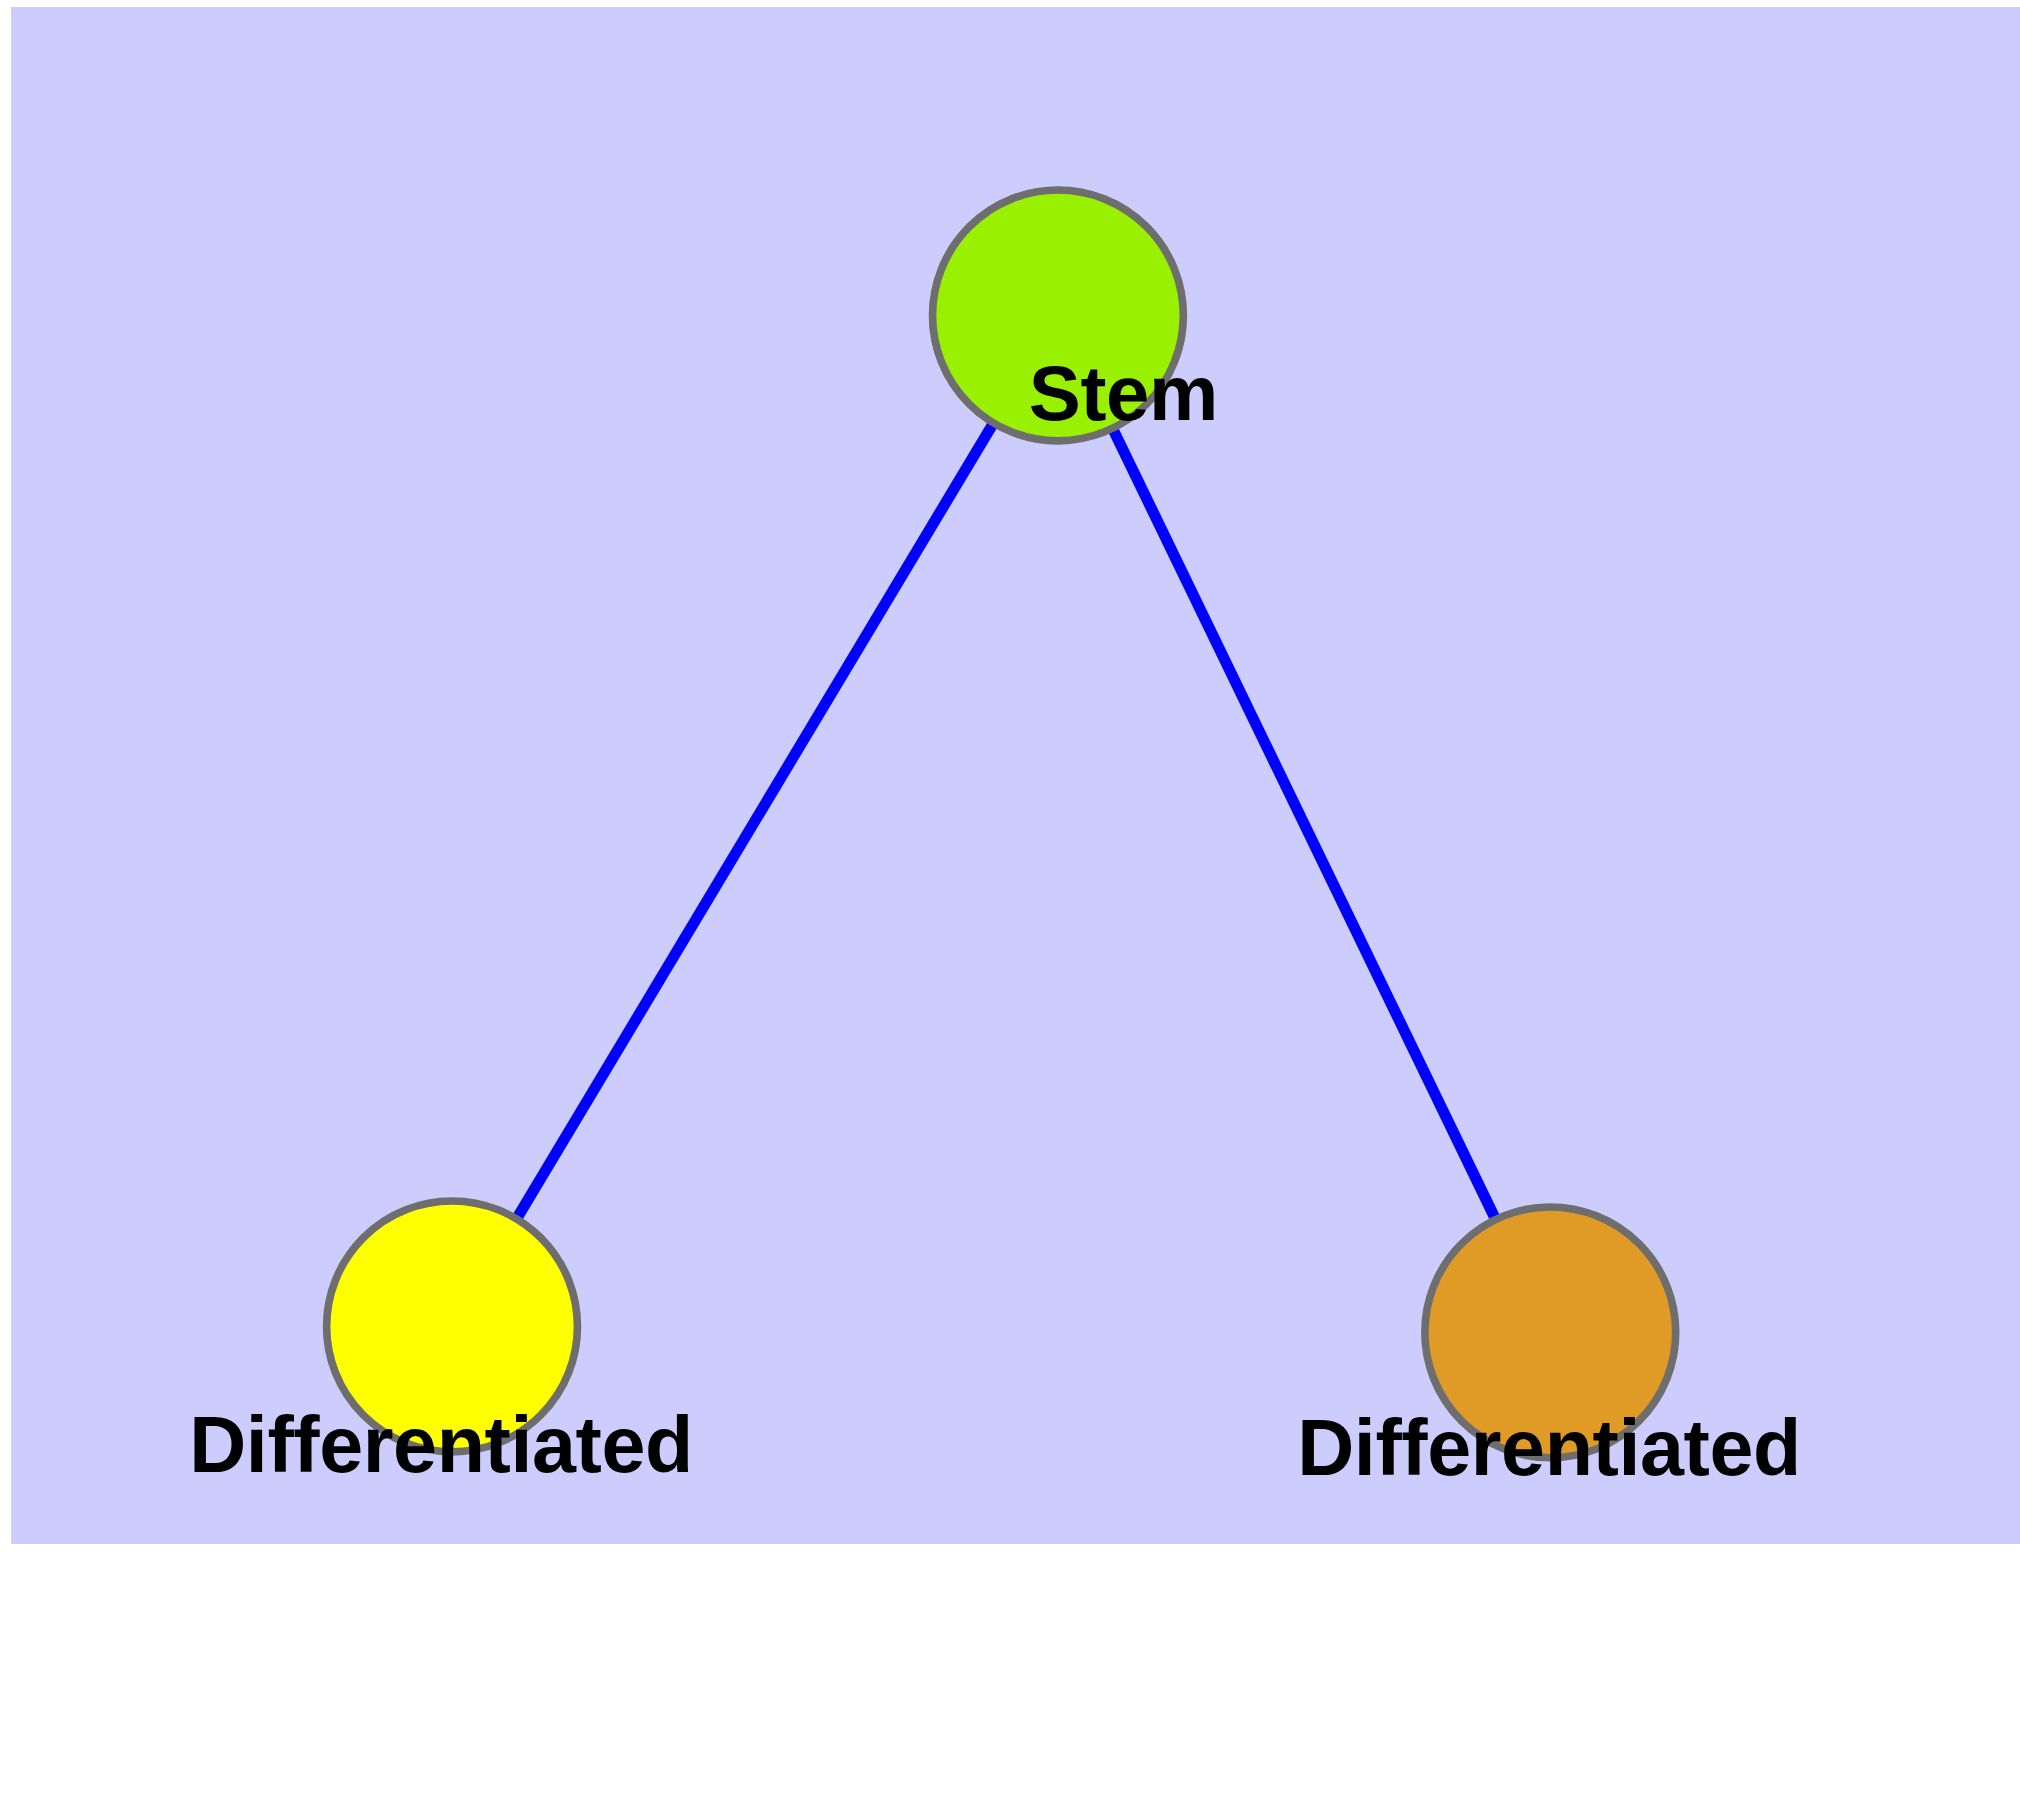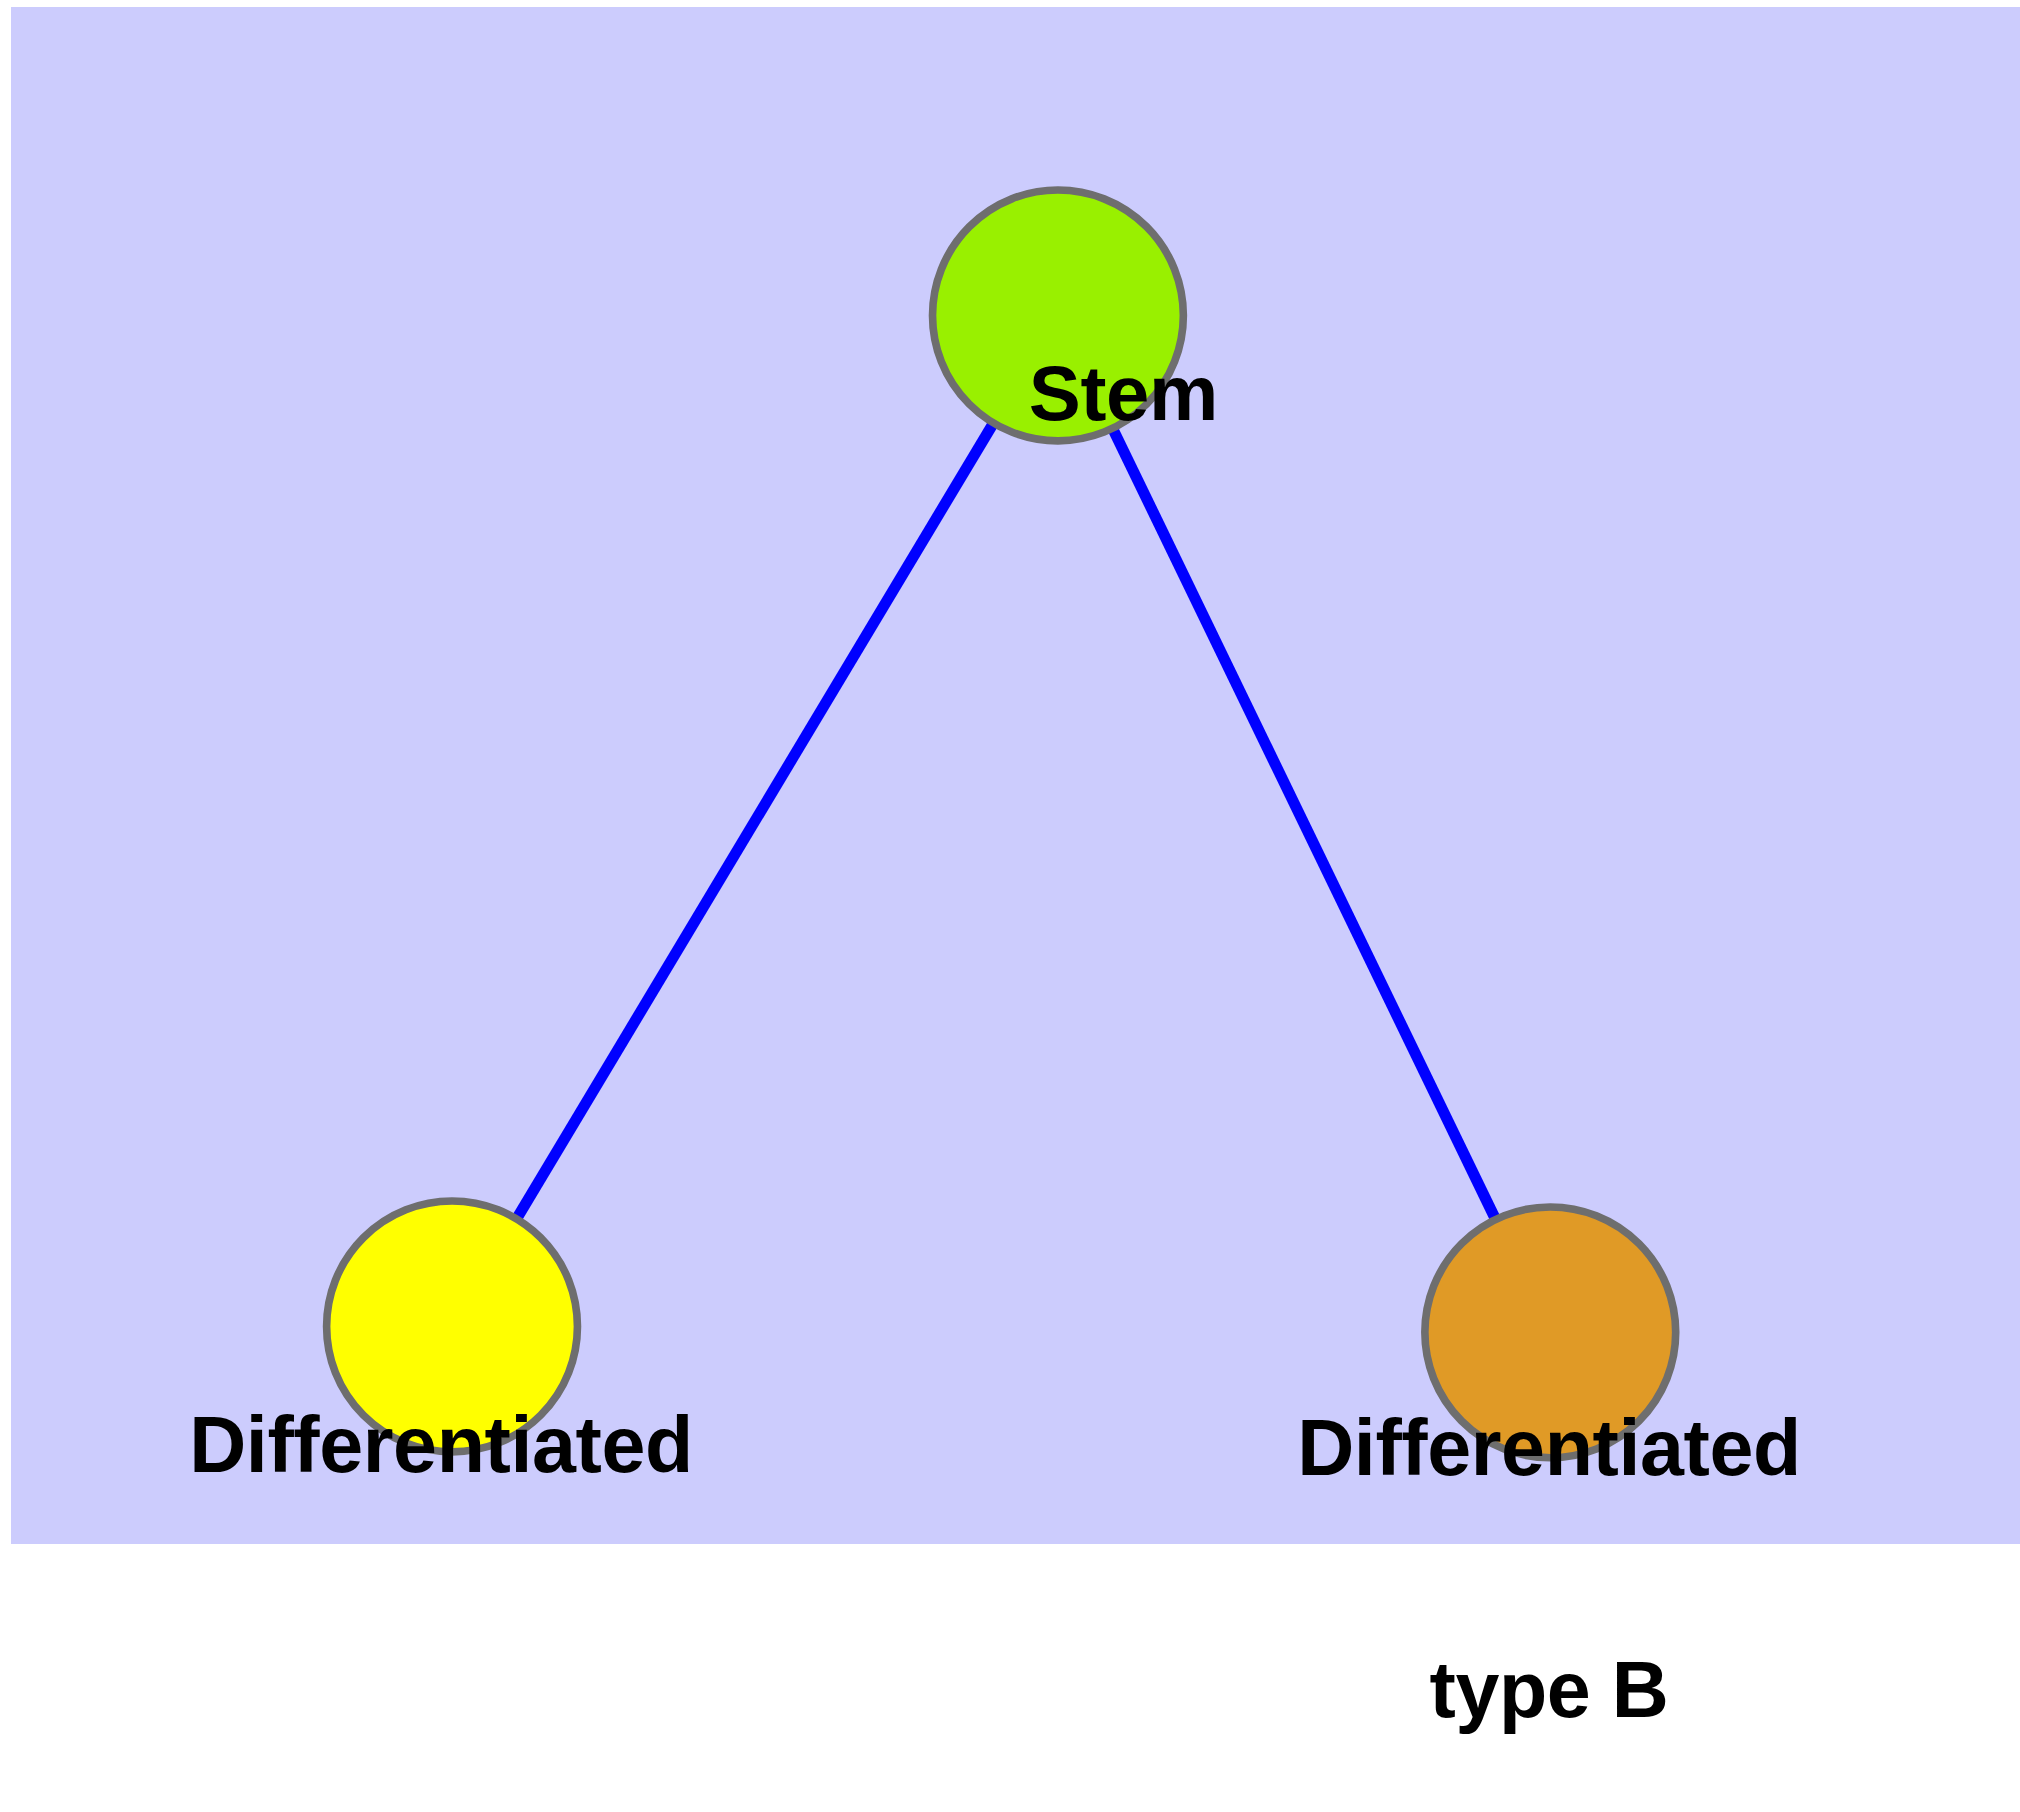--- a/index.html
+++ b/index.html
@@ -93,18 +93,17 @@
     <div class="node-label" id="label-stem">
       <span>Stem</span>
     </div>
 
     <div class="node-label" id="label-diff-a">
       <div>Differentiated</div>
     </div>
 
     <div class="node-label" id="label-diff-b">
       <div>Differentiated</div>
-      <div>type B</div>
     </div>
 
   </div>
 </div>
 
 
 </body></html>

